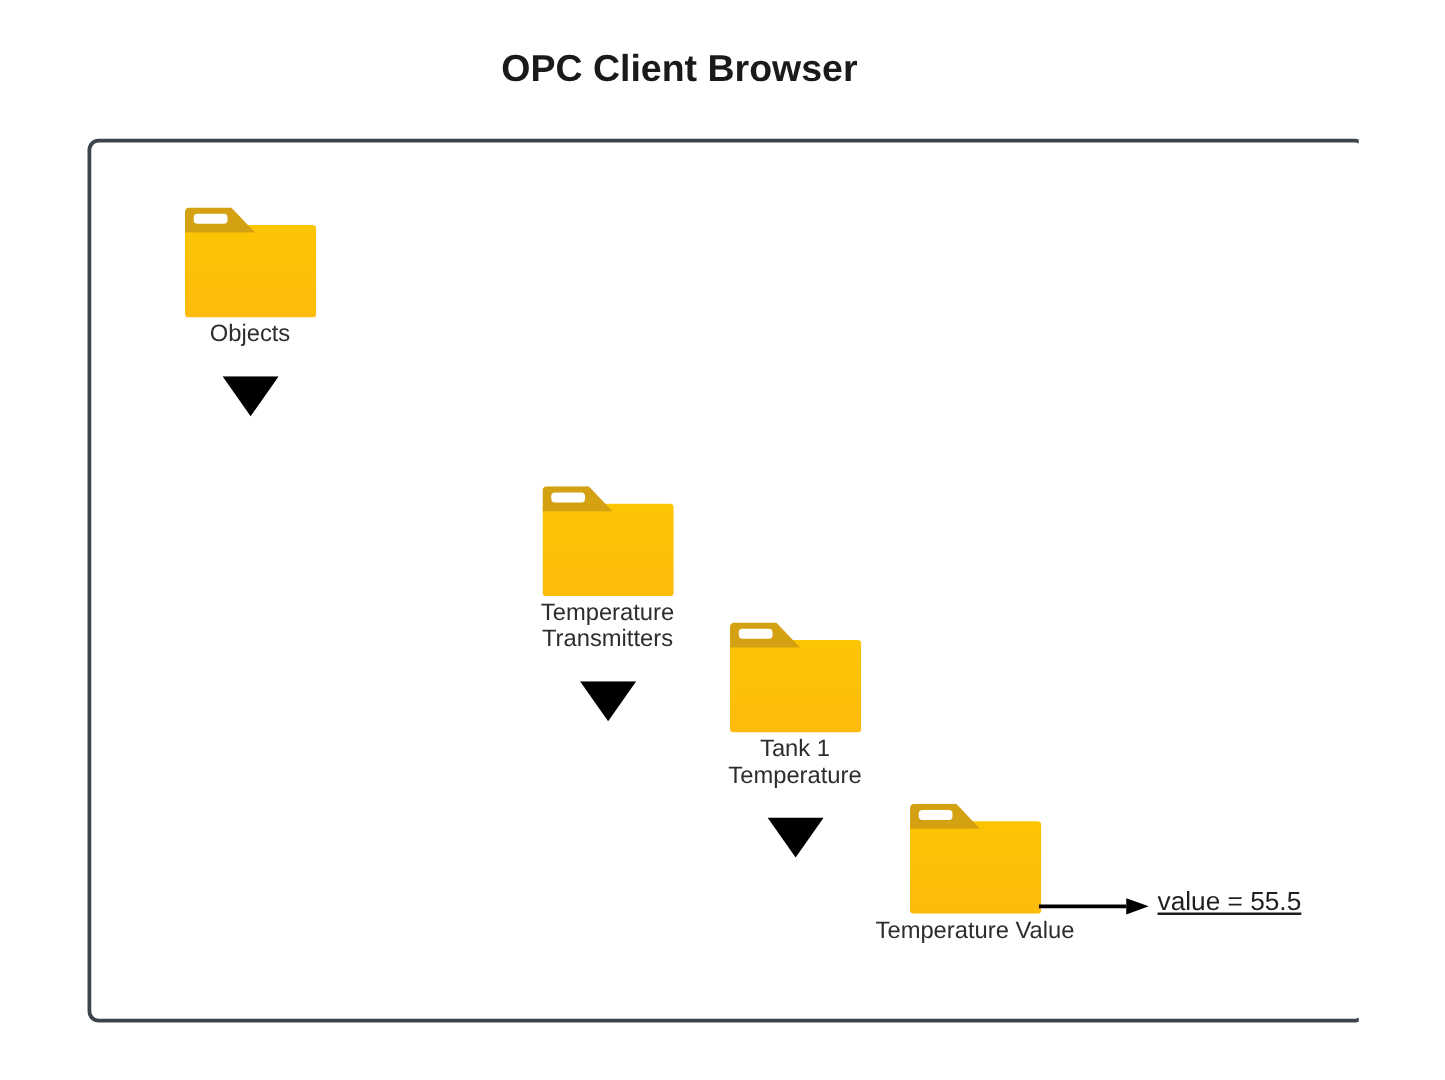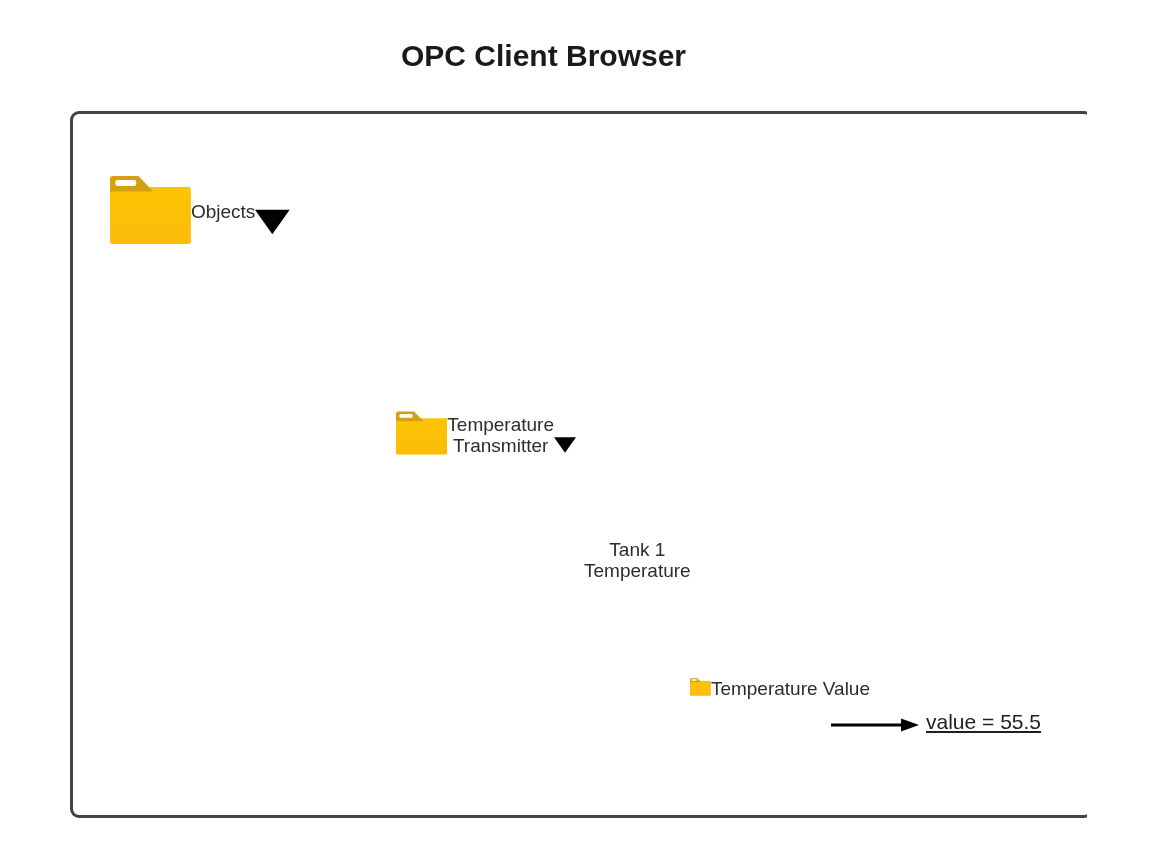--- a/index.html
+++ b/index.html
@@ -29,27 +29,27 @@
     width: 1023px;
     height: 707px;
     border: 3px solid #3e444c;
     border-radius: 9px;
     background: #ffffff;
   }
   .node {
     position: absolute;
     width: 180px;
     display: flex;
-    flex-direction: row;
+    flex-direction: column;
     align-items: center;
   }
   .node-1 { left: 110px; top: 166px; }
   .node-2 { left: 241px; top: 272px; }
   .node-3 { left: 396px; top: 389px; }
-  .node-4 { left: 546px; top: 514px; gap: 38px; }
+  .node-4 { left: 546px; top: 498px; }
   .node-5 { left: 690px; top: 643px; }
   .folder-svg { display: block; }
   .label {
     margin-top: 3px;
     font-size: 19px;
     line-height: 21px;
     color: #2d2d2d;
     text-align: center;
     white-space: nowrap;
   }
@@ -100,21 +100,21 @@
 
 
   <div class="node node-3">
     <svg class="folder-svg" width="105" height="88" viewBox="0 0 105 88">
       <rect x="0" y="14" width="105" height="74" rx="3" fill="url(#foldergrad)"></rect>
       <path d="M0,20 L0,4 Q0,0 4,0 L37,0 L56,20 Z" fill="#d3a112"></path>
       <rect x="7" y="5" width="27" height="8" rx="3" fill="#ffffff"></rect>
     </svg>
     <div class="label">
       <div>Temperature</div>
-      <div>Transmitter</div>
+      <div>Transmitters</div>
     </div>
     <svg class="tri" width="45" height="32" viewBox="0 0 45 32">
       <polygon points="0,0 45,0 22.5,32" fill="#000000"></polygon>
     </svg>
   </div>
 
   <div class="node node-4">
     <svg class="folder-svg" width="105" height="88" viewBox="0 0 105 88">
       <rect x="0" y="14" width="105" height="74" rx="3" fill="url(#foldergrad)"></rect>
       <path d="M0,20 L0,4 Q0,0 4,0 L37,0 L56,20 Z" fill="#d3a112"></path>

